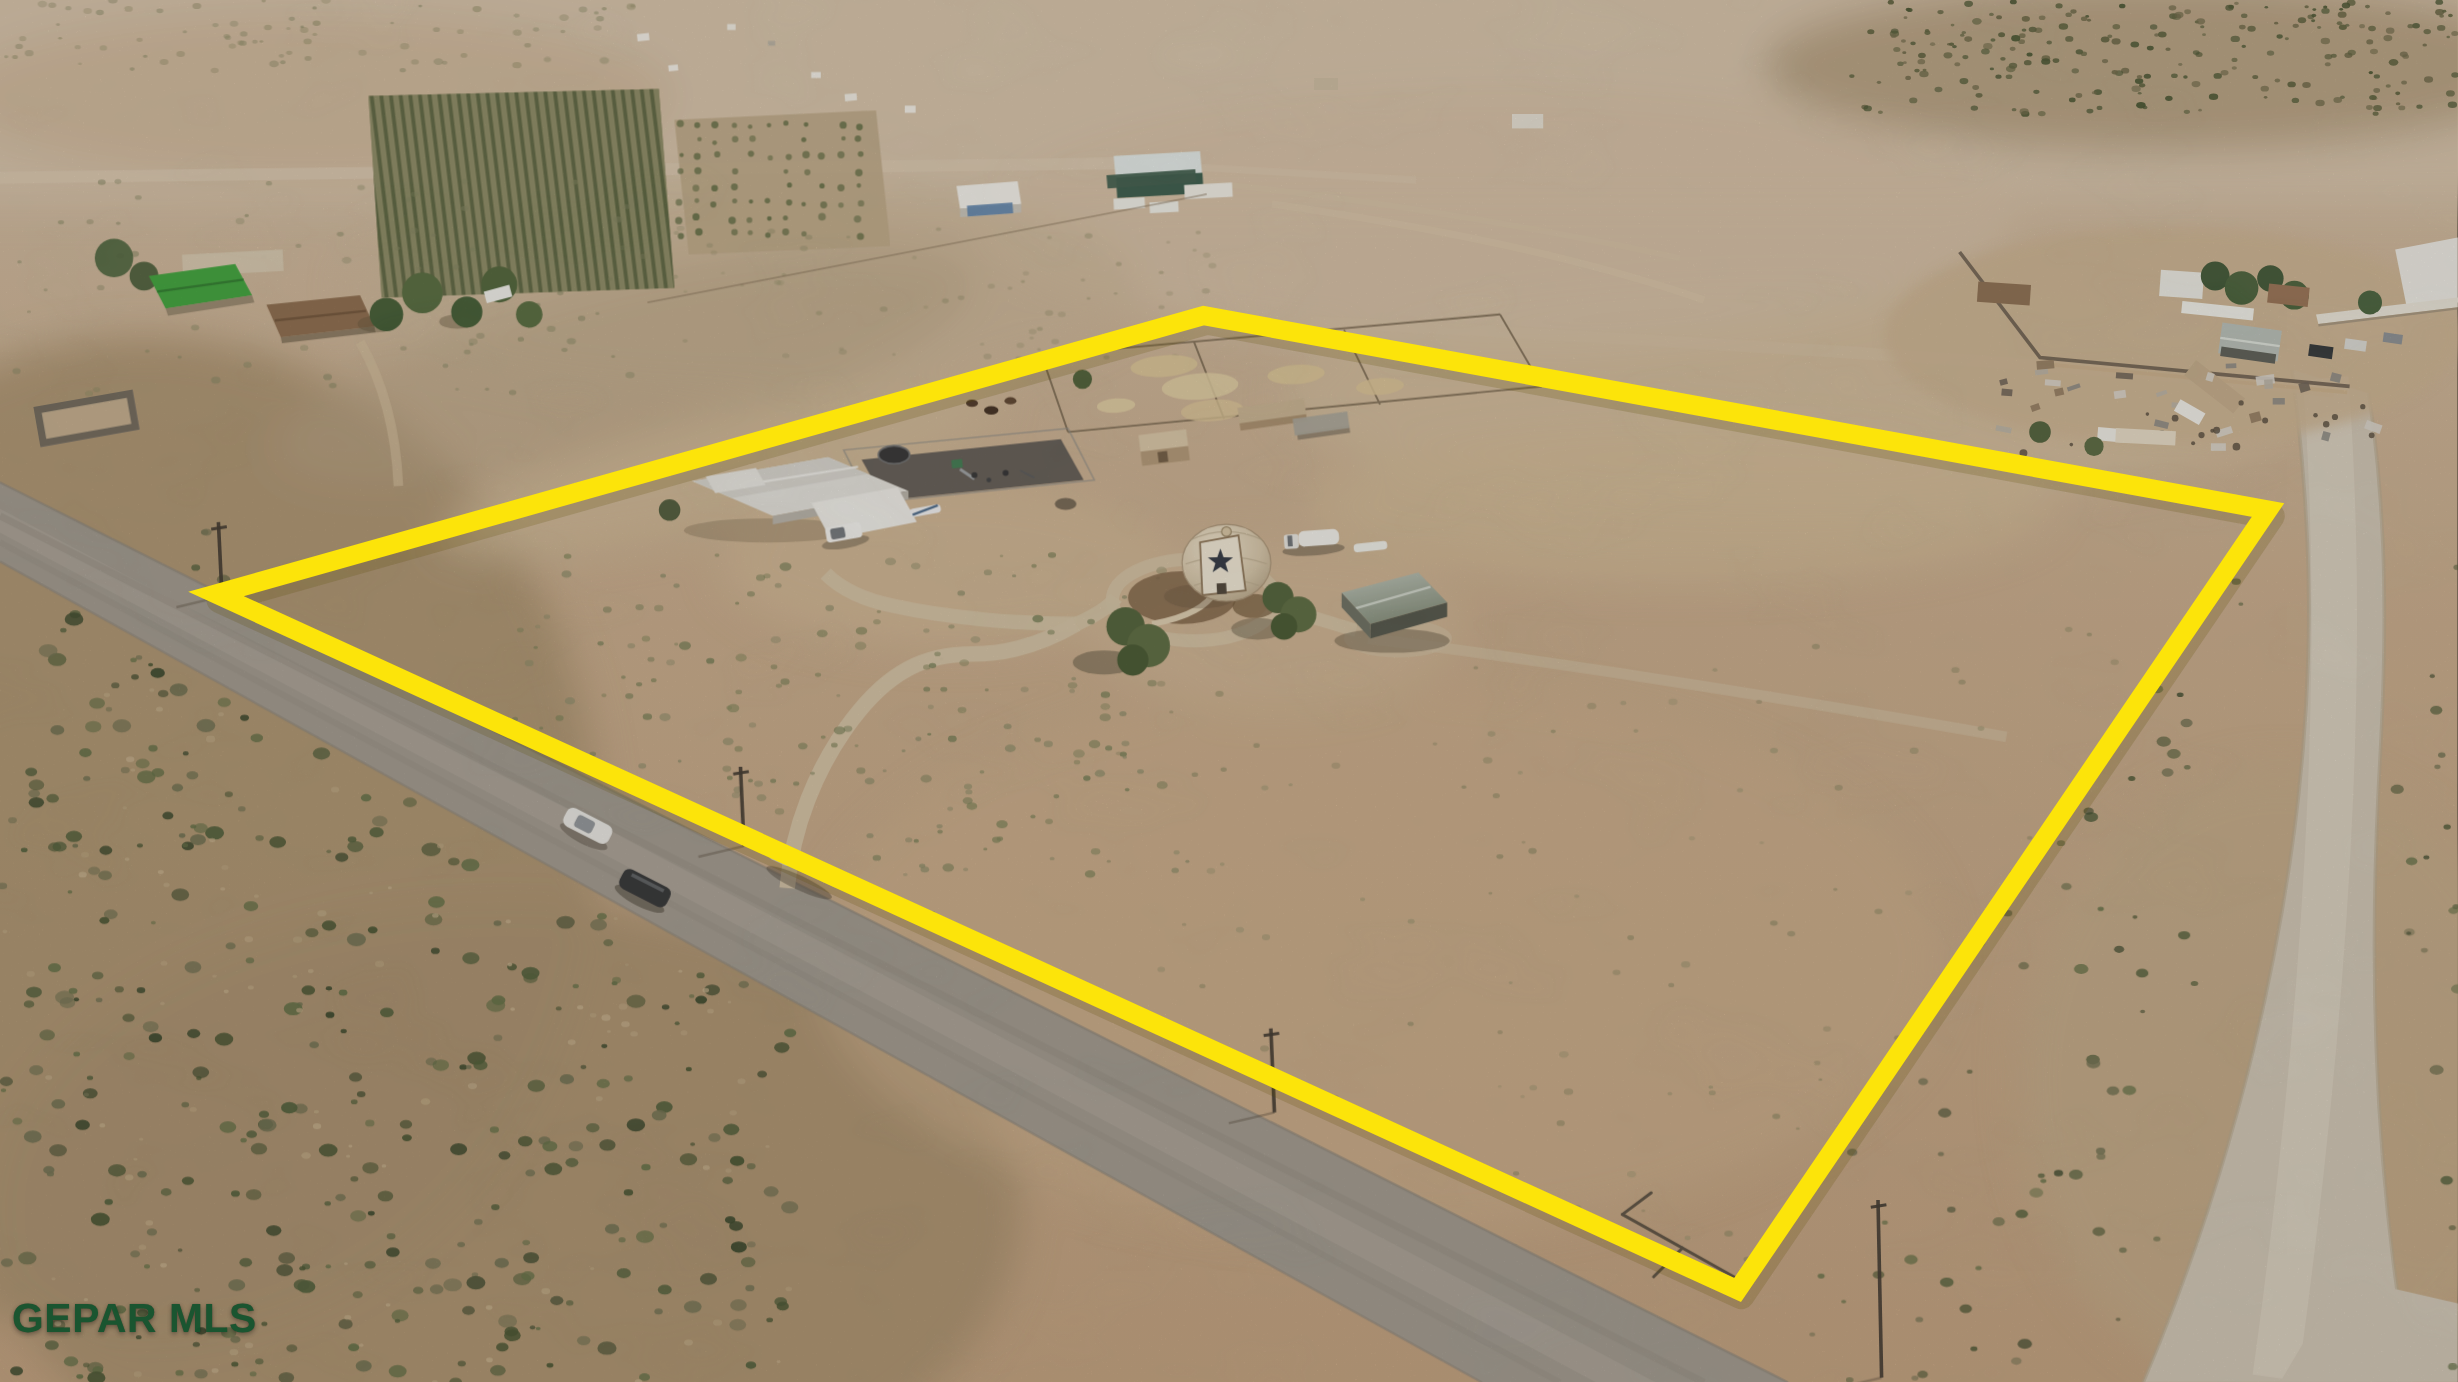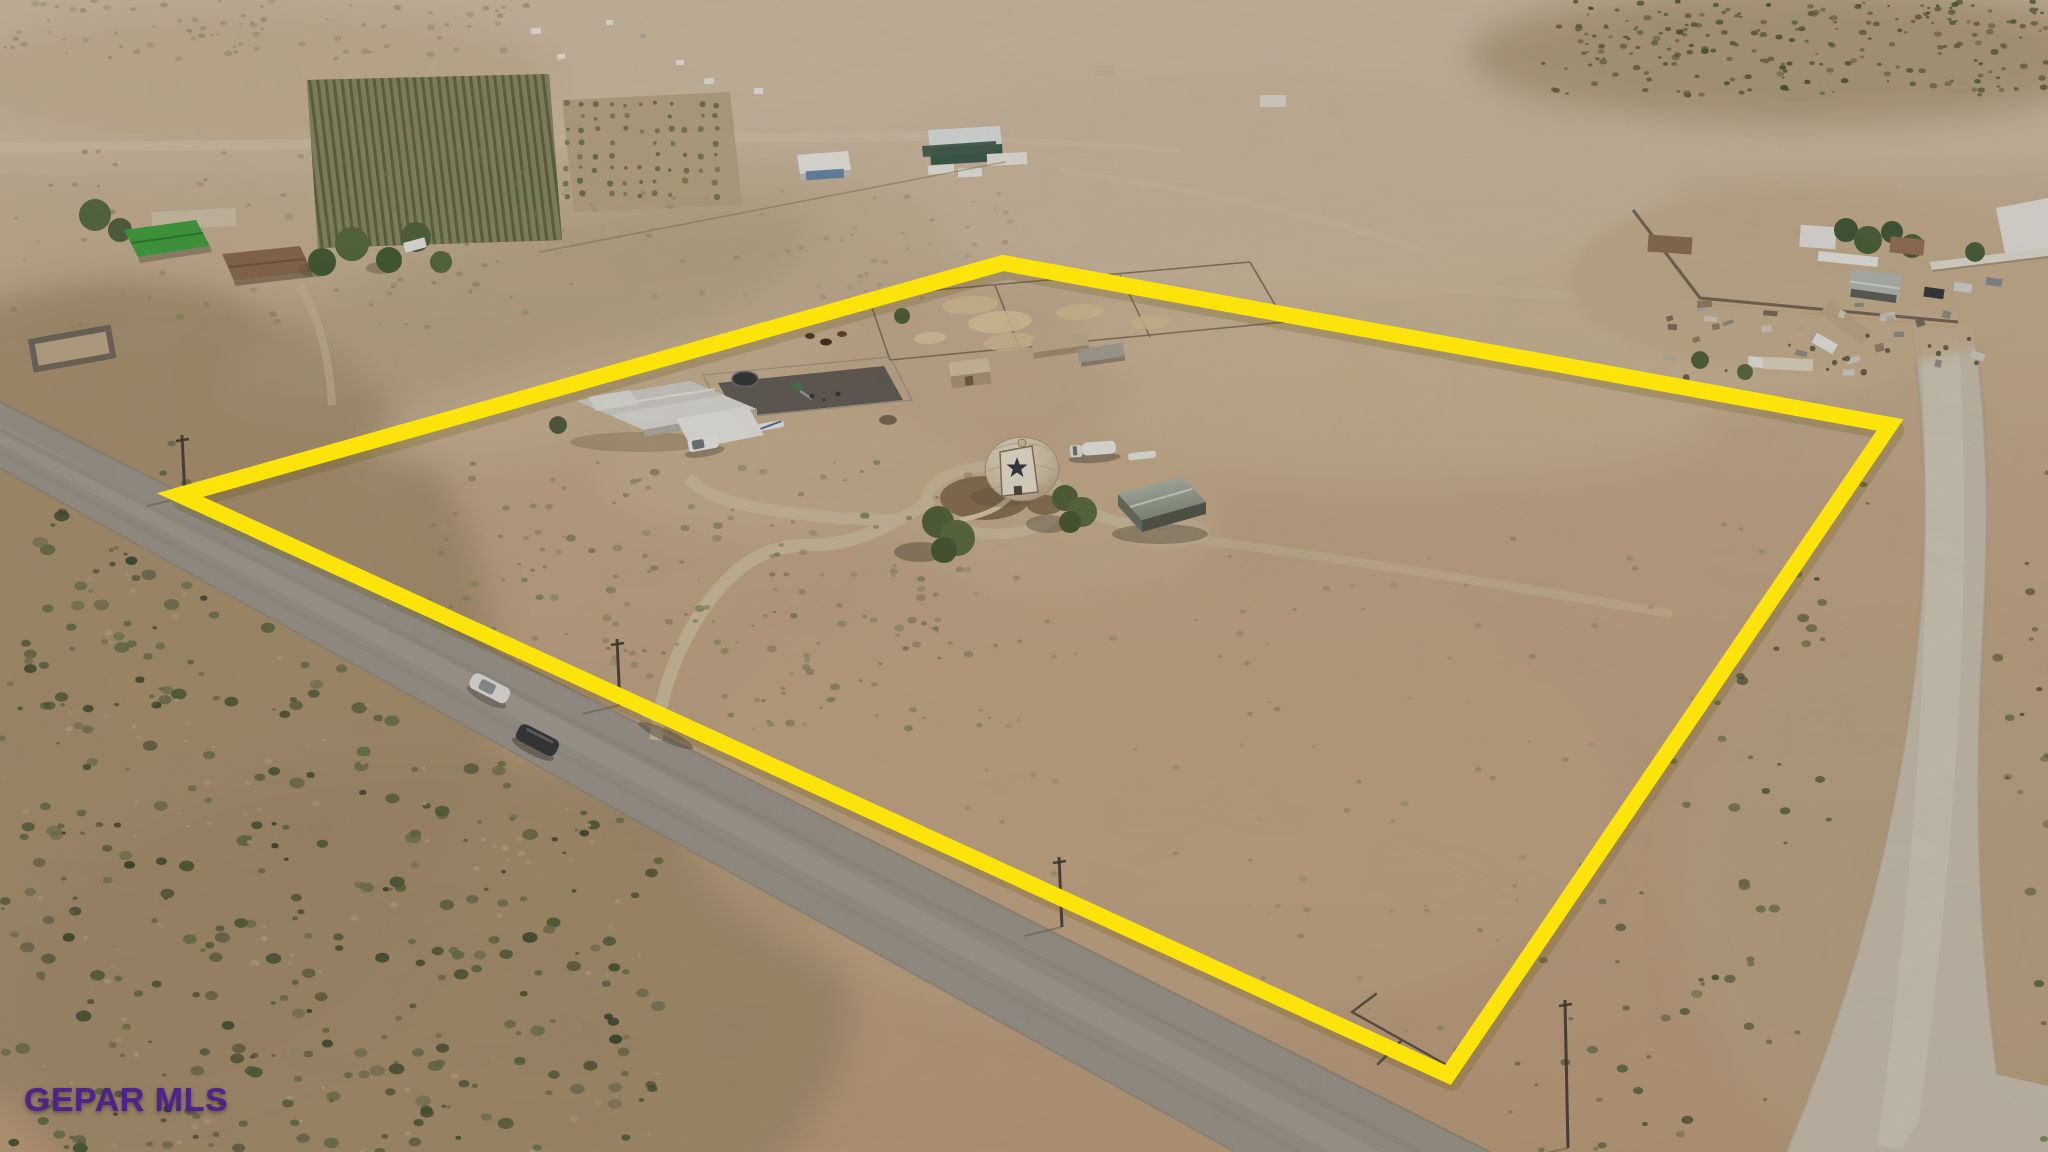--- a/index.html
+++ b/index.html
@@ -1,21 +1,21 @@
 <!DOCTYPE html>
 <html><head>
 <meta charset="utf-8">
 <style>
   html,body{margin:0;padding:0;background:#111;}
   .stage{position:relative;width:2048px;height:1152px;overflow:hidden;background:#c7ab8c;}
   .stage svg{position:absolute;inset:0;display:block;}
   .watermark{
-    position:absolute;left:24px;bottom:36px;
+    position:absolute;left:10px;bottom:36px;
     font:600 34px/1 "Liberation Sans",sans-serif;
-    color:#4c1d95;letter-spacing:.5px;opacity:.95;
+    color:#14532d;letter-spacing:.5px;opacity:.95;
     text-shadow:0 2px 4px rgba(0,0,0,.4),0 0 1px rgba(0,0,0,.3);
   }
 </style>
 </head>
 <body>
 
 <div class="stage">
 <svg id="scene" viewBox="0 0 2048 1152" width="2048" height="1152">
   <defs>
     <linearGradient id="baseGrad" x1="0" y1="0" x2="0" y2="1">

